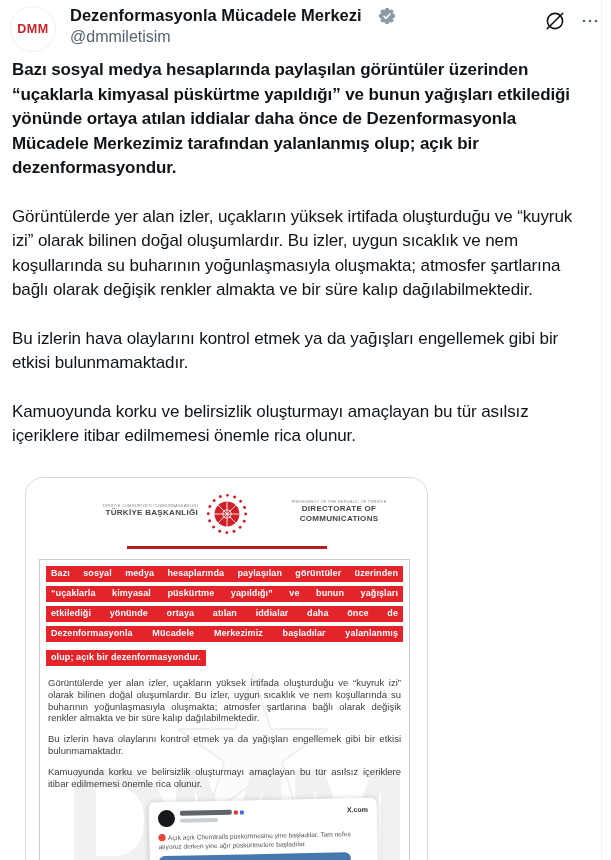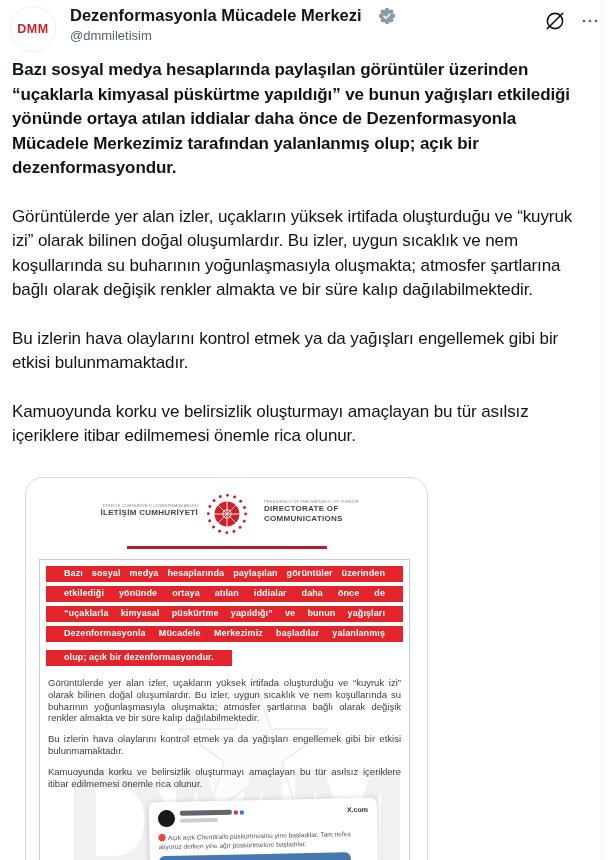--- a/index.html
+++ b/index.html
@@ -13,46 +13,46 @@
 
   
   .tw-header{position:absolute;top:5px;left:10px;right:12px;height:50px;}
   .avatar{position:absolute;left:0;top:1px;width:44px;height:44px;border-radius:50%;
     border:1px solid #edf0f2;display:flex;align-items:center;justify-content:center;background:#fff;cursor:pointer;}
   .avatar-text{color:#c5242b;font-weight:700;font-size:12.5px;letter-spacing:.6px;}
   .names{position:absolute;left:60px;top:0;}
   .name-row{display:flex;align-items:center;gap:16px;}
   .display-name{font-size:16.5px;font-weight:700;color:#0f1419;line-height:21px;cursor:pointer;}
   .badge svg{width:18px;height:18px;display:block;}
-  .handle{font-size:13px;color:#536471;margin-top:2px;}
+  .handle{font-size:16px;color:#536471;margin-top:2px;}
   .header-actions{position:absolute;right:0;top:5px;display:flex;gap:15px;align-items:center;}
   .header-actions svg{display:block;cursor:pointer;}
 
   
   .tweet-body{position:absolute;left:12px;top:58px;width:580px;
     font-size:17px;line-height:24.5px;color:#0f1419;letter-spacing:-.1px;}
   .tweet-body p{margin:0 0 24px;}
   .p-bold{font-weight:700;}
 
   
   .media-card{position:absolute;left:25px;top:477px;width:401px;height:400px;
     border:1px solid #d3dbe0;border-radius:18px;background:#fff;overflow:hidden;cursor:pointer;}
 
   .org-left{position:absolute;left:24px;top:25px;width:148px;text-align:right;}
-  .org-right{position:absolute;left:238px;top:21px;width:150px;text-align:left;}
+  .org-right{position:absolute;left:238px;top:21px;width:150px;text-align:center;}
   .org-small{font-size:4px;color:#8a8a8a;letter-spacing:.2px;white-space:nowrap;overflow:hidden;}
   .org-main{font-size:8px;font-weight:700;color:#454545;letter-spacing:.3px;white-space:nowrap;line-height:9.5px;}
   .emblem{position:absolute;left:178px;top:13px;width:46px;height:46px;}
   .red-divider{position:absolute;left:101px;top:68px;width:200px;height:3px;background:#b01f24;}
 
   .doc-box{position:absolute;left:13px;top:81px;width:371px;height:334px;
     border:1px solid #c9cdd1;background:#fff;padding:6px;box-sizing:border-box;}
   .hl-group{position:relative;z-index:1;}
   .hl{display:block;background:#e3242b;color:#fff;font-weight:700;font-size:9px;line-height:11.5px;
-    padding:2px 18px;margin-bottom:4.5px;text-align:justify;text-align-last:justify;letter-spacing:.1px;}
+    padding:2px 5px;margin-bottom:4.5px;text-align:justify;text-align-last:justify;letter-spacing:.1px;}
   .hl-last{display:inline-block;text-align:center;text-align-last:auto;}
   .doc-p{position:relative;z-index:1;margin:9px 2px 0;font-size:9.5px;line-height:11.8px;
     color:#3d3d3d;text-align:justify;}
   .doc-p:first-of-type{margin-top:7px;}
 
   .watermark-star{position:absolute;left:138px;top:112px;z-index:0;}
   .watermark-dmm{position:absolute;left:24px;top:186px;z-index:0;
     font-size:150px;font-weight:700;color:#f1f1f1;letter-spacing:-6px;line-height:150px;}
 
   
@@ -125,21 +125,21 @@
   <p class="p-bold">Bazı sosyal medya hesaplarında paylaşılan görüntüler üzerinden “uçaklarla kimyasal püskürtme yapıldığı” ve bunun yağışları etkilediği yönünde ortaya atılan iddialar daha önce de Dezenformasyonla Mücadele Merkezimiz tarafından yalanlanmış olup; açık bir dezenformasyondur.</p>
   <p>Görüntülerde yer alan izler, uçakların yüksek irtifada oluşturduğu ve “kuyruk izi” olarak bilinen doğal oluşumlardır. Bu izler, uygun sıcaklık ve nem koşullarında su buharının yoğunlaşmasıyla oluşmakta; atmosfer şartlarına bağlı olarak değişik renkler almakta ve bir süre kalıp dağılabilmektedir.</p>
   <p>Bu izlerin hava olaylarını kontrol etmek ya da yağışları engellemek gibi bir etkisi bulunmamaktadır.</p>
   <p>Kamuoyunda korku ve belirsizlik oluşturmayı amaçlayan bu tür asılsız içeriklere itibar edilmemesi önemle rica olunur.</p>
 </div>
 
 <div class="media-card">
 
   <div class="org-left">
     <div class="org-small">TÜRKİYE CUMHURİYETİ CUMHURBAŞKANLIĞI</div>
-    <div class="org-main">İLETİŞİM CUMHURİYETİ</div>
+    <div class="org-main">TÜRKİYE BAŞKANLIĞI</div>
   </div>
 
   <div class="emblem">
     <svg viewBox="0 0 48 48">
       <circle cx="24" cy="24" r="19.5" fill="none" stroke="#d01f26" stroke-width="3" stroke-dasharray="0.1 7.55" stroke-linecap="round"></circle>
       <circle cx="24" cy="24" r="13" fill="#d01f26"></circle>
       <g stroke="#fff" stroke-width="0.9">
         <line x1="24" y1="11" x2="24" y2="37"></line>
         <line x1="11" y1="24" x2="37" y2="24"></line>
         <line x1="14.8" y1="14.8" x2="33.2" y2="33.2"></line>
@@ -160,22 +160,22 @@
   <div class="doc-box">
     <div class="watermark-star">
       <svg width="150" height="146" viewBox="0 0 150 146">
         <path d="M75 3 L93 57 L150 57 L104 90 L121 145 L75 111 L29 145 L46 90 L0 57 L57 57 Z" fill="#fcfcfc" stroke="#efefef" stroke-width="2"></path>
       </svg>
     </div>
     <div class="watermark-dmm">DMM</div>
 
     <div class="hl-group">
       <span class="hl">Bazı sosyal medya hesaplarında paylaşılan görüntüler üzerinden</span>
+      <span class="hl">“uçaklarla kimyasal püskürtme yapıldığı” ve bunun yağışları</span>
       <span class="hl">etkilediği yönünde ortaya atılan iddialar daha önce de</span>
-      <span class="hl">“uçaklarla kimyasal püskürtme yapıldığı” ve bunun yağışları</span>
       <span class="hl">Dezenformasyonla Mücadele Merkezimiz başladılar yalanlanmış</span>
       <span class="hl hl-last">olup; açık bir dezenformasyondur.</span>
     </div>
 
     <p class="doc-p">Görüntülerde yer alan izler, uçakların yüksek irtifada oluşturduğu ve “kuyruk izi” olarak bilinen doğal oluşumlardır. Bu izler, uygun sıcaklık ve nem koşullarında su buharının yoğunlaşmasıyla oluşmakta; atmosfer şartlarına bağlı olarak değişik renkler almakta ve bir süre kalıp dağılabilmektedir.</p>
     <p class="doc-p">Bu izlerin hava olaylarını kontrol etmek ya da yağışları engellemek gibi bir etkisi bulunmamaktadır.</p>
     <p class="doc-p">Kamuoyunda korku ve belirsizlik oluşturmayı amaçlayan bu tür asılsız içeriklere itibar edilmemesi önemle rica olunur.</p>
 
     <div class="mini-tweet">
       <div class="mini-head">

